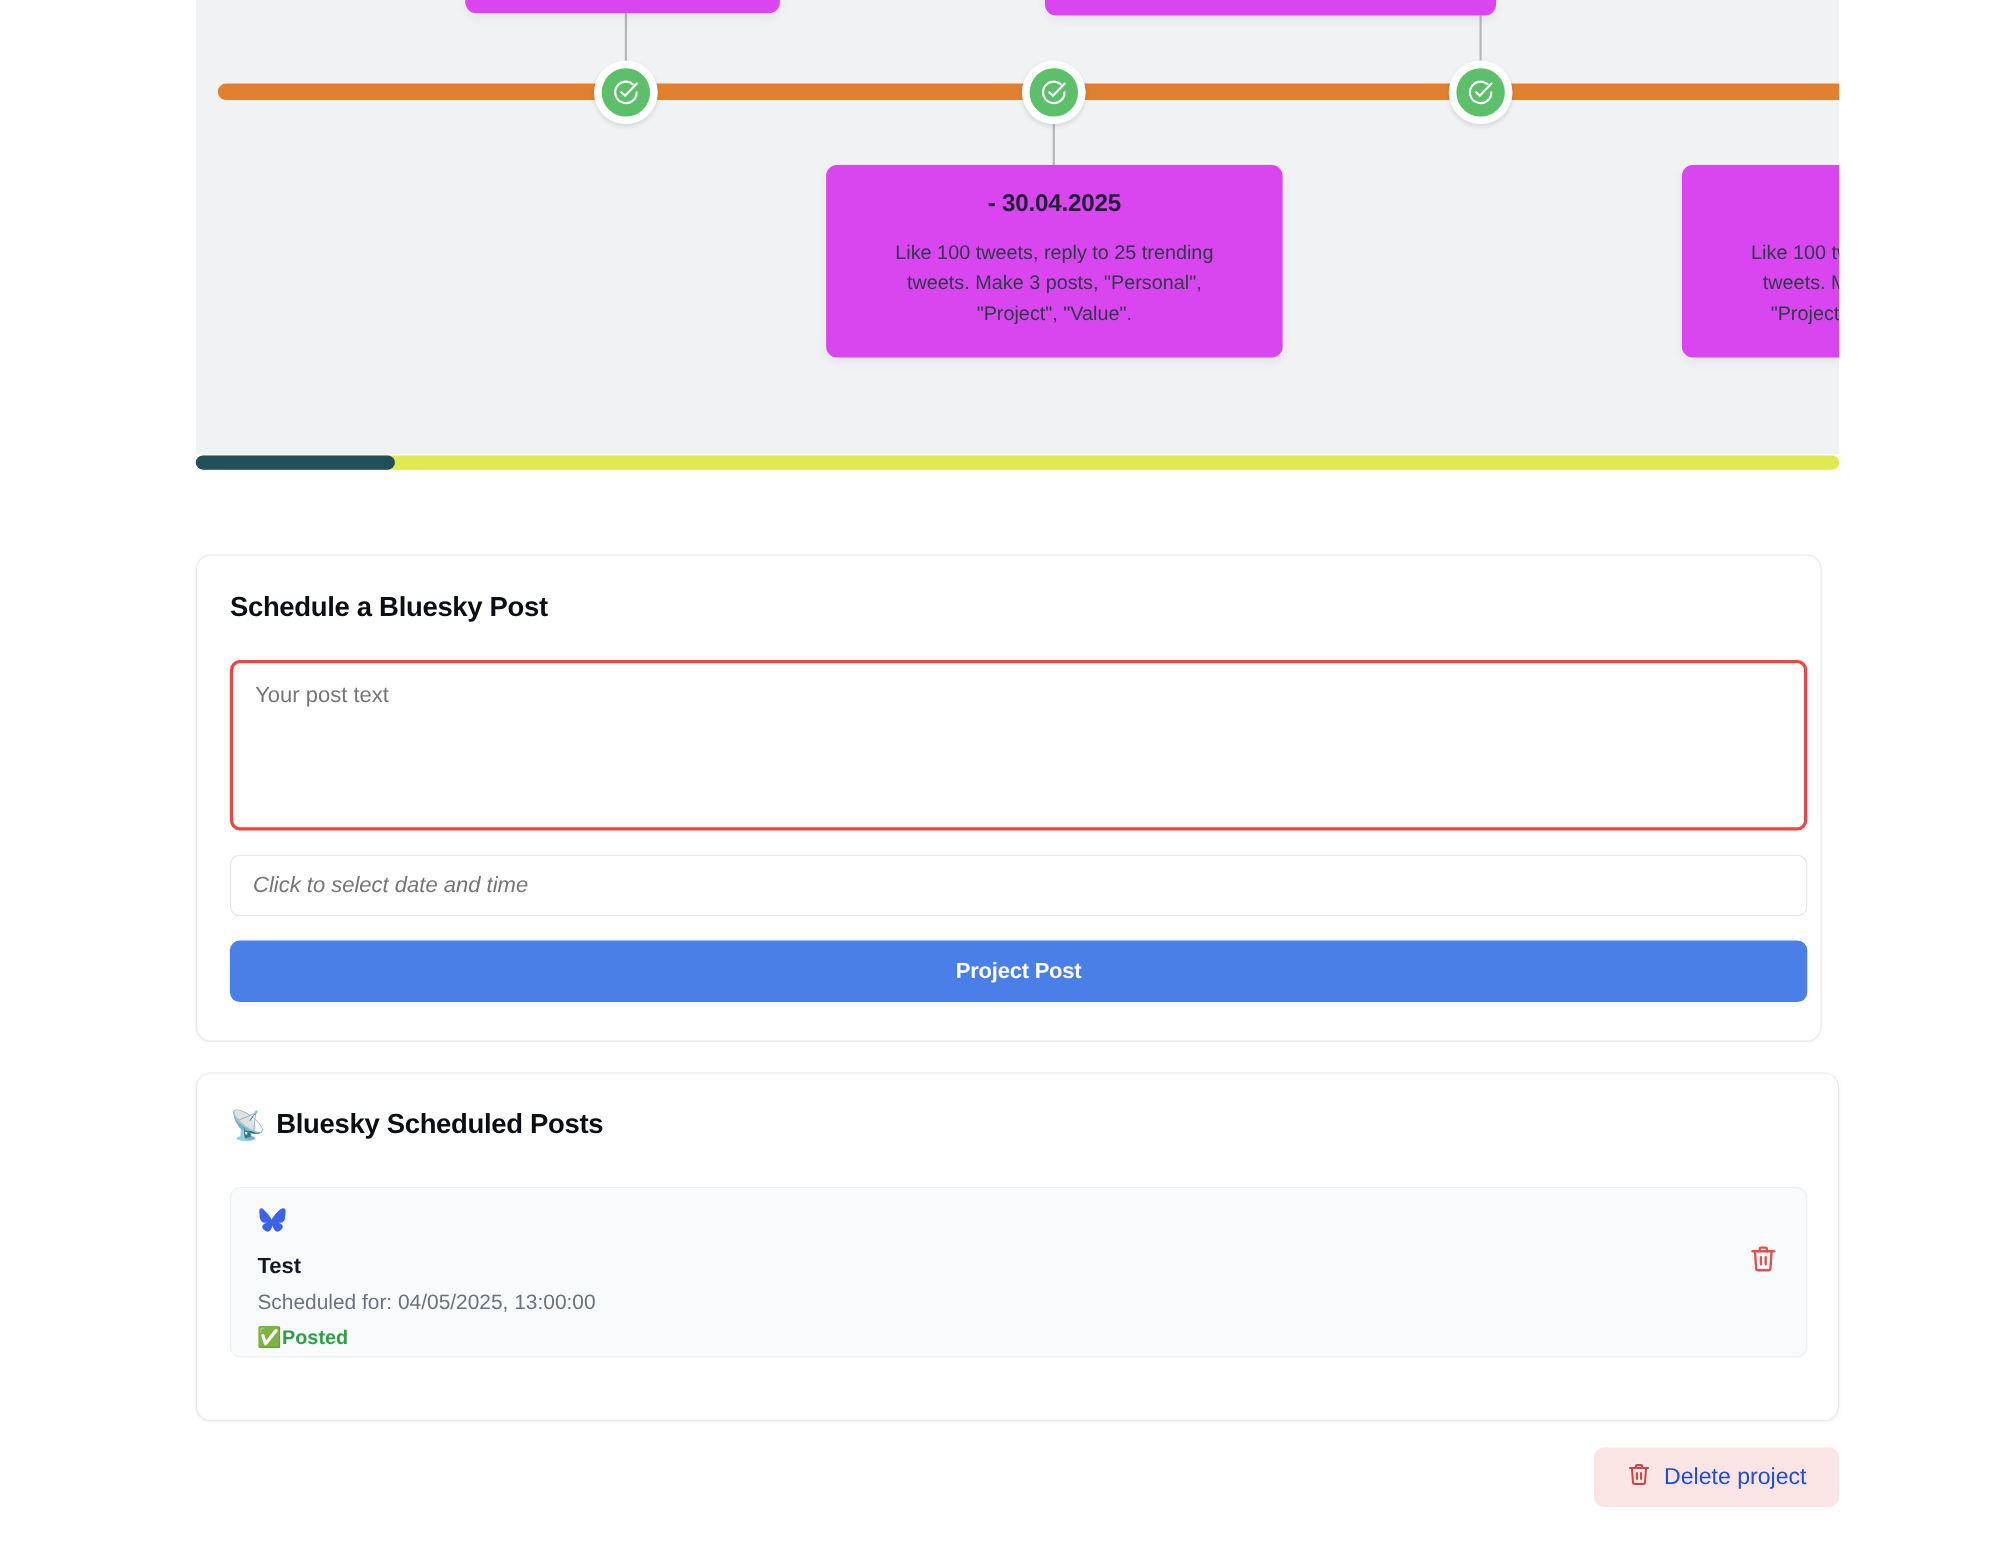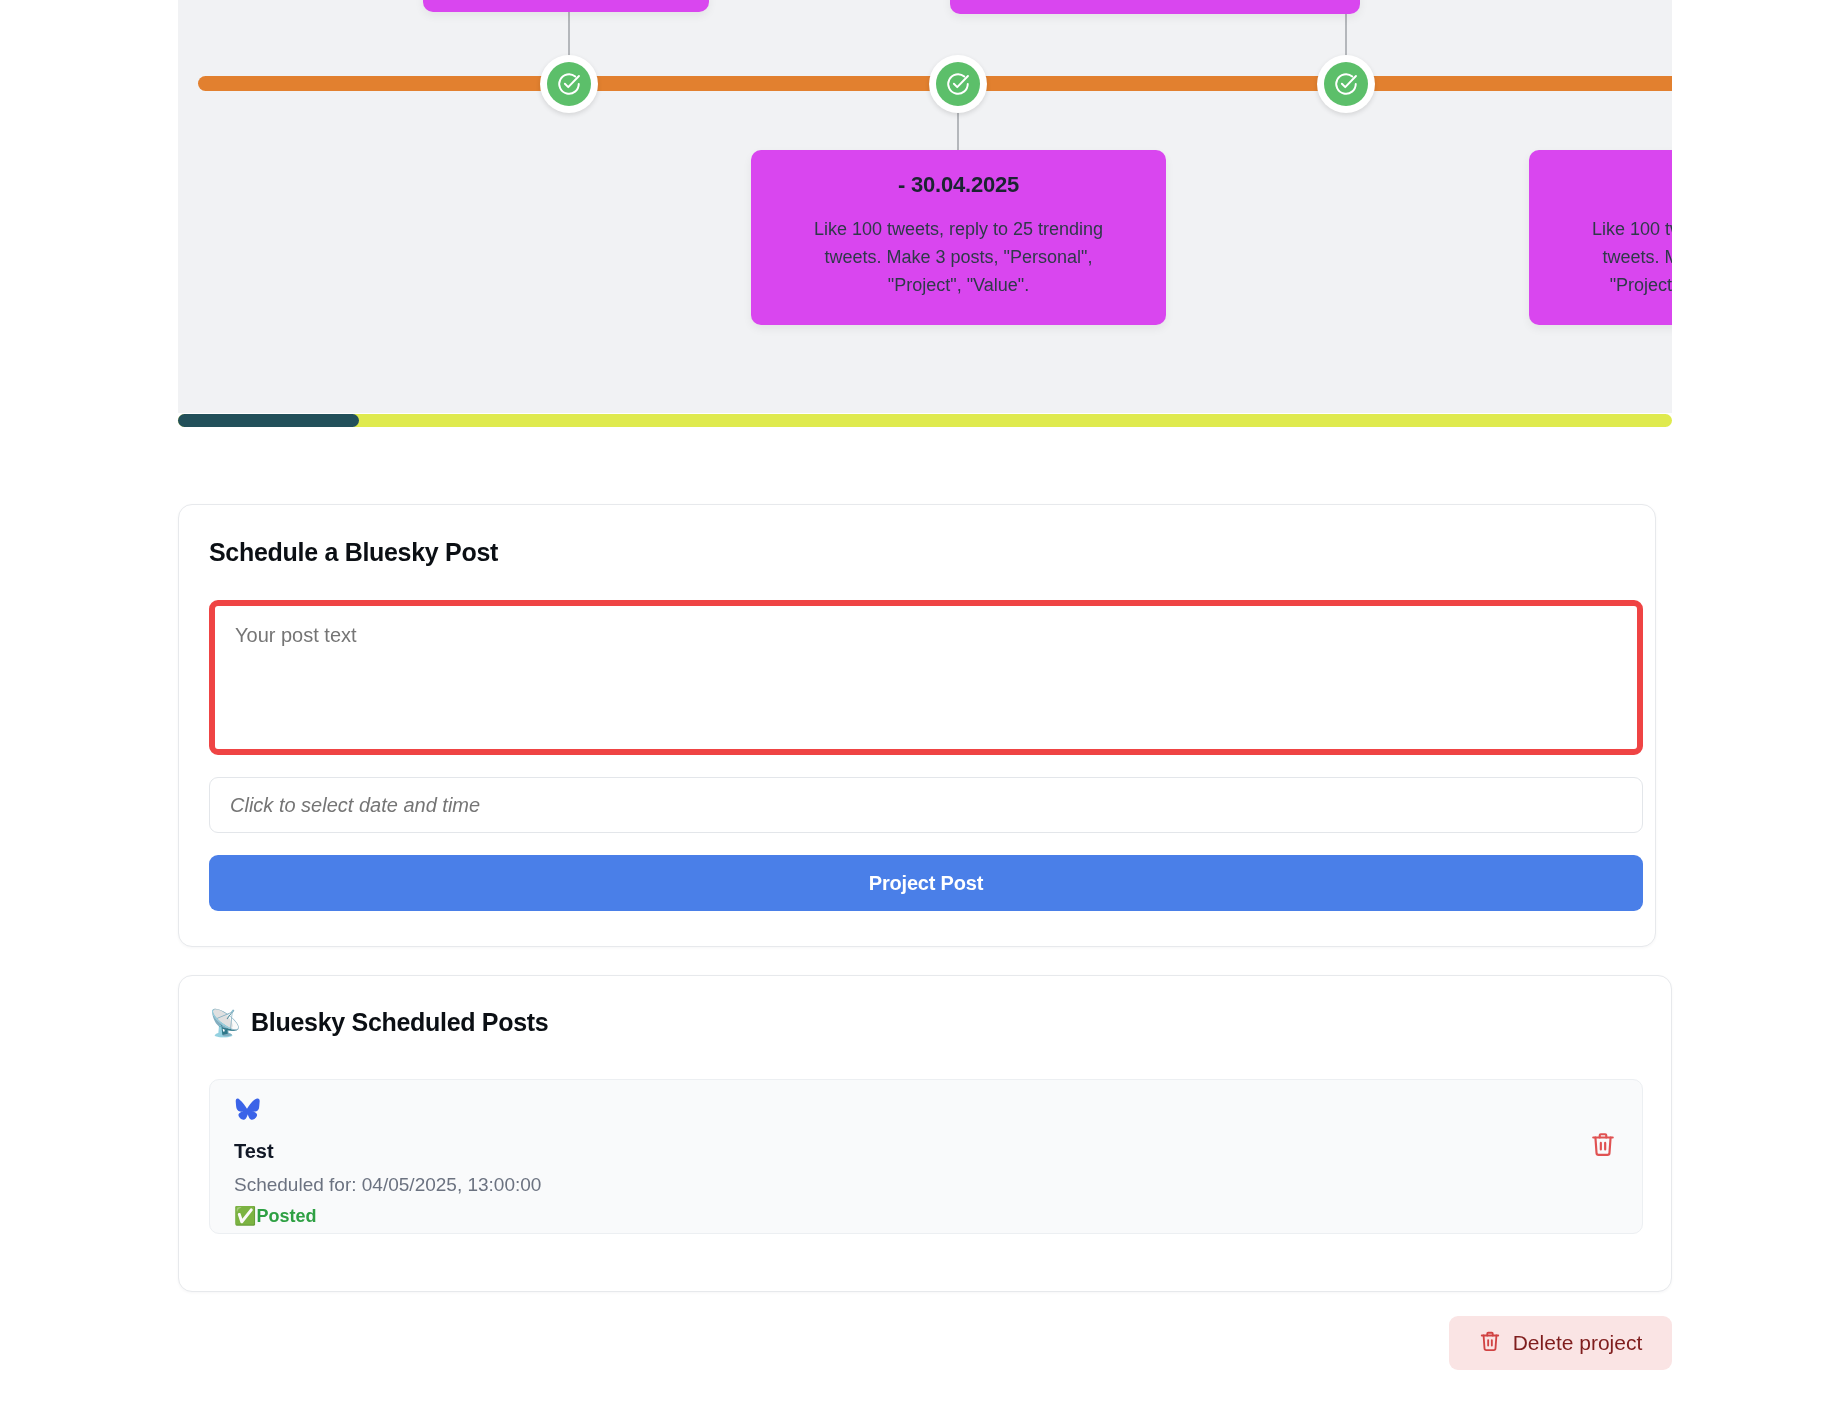--- a/index.html
+++ b/index.html
@@ -143,21 +143,21 @@
     left: 30px;
     top: 33px;
   }
   .textarea-box {
     position: absolute;
     left: 30px;
     top: 95px;
     width: 1434px;
     height: 155px;
     background: #ffffff;
-    border: 6px solid #ef4444;
+    border: 3px solid #ef4444;
     border-radius: 9px;
     padding: 18px 20px;
     font-size: 20px;
     color: #8d949d;
     font-family: "Liberation Sans", sans-serif;
     resize: none;
     outline: none;
   }
   .date-box {
     position: absolute;
@@ -265,21 +265,21 @@
   
   #delete-project-btn {
     position: absolute;
     left: 1449px;
     top: 1316px;
     width: 223px;
     height: 54px;
     background: #fae4e4;
     border: none;
     border-radius: 9px;
-    color: #7f1d1d;
+    color: #1d4ed8;
     font-size: 21px;
     font-family: "Liberation Sans", sans-serif;
     display: flex;
     align-items: center;
     justify-content: center;
     gap: 12px;
     cursor: pointer;
   }
 </style>
 </head>

